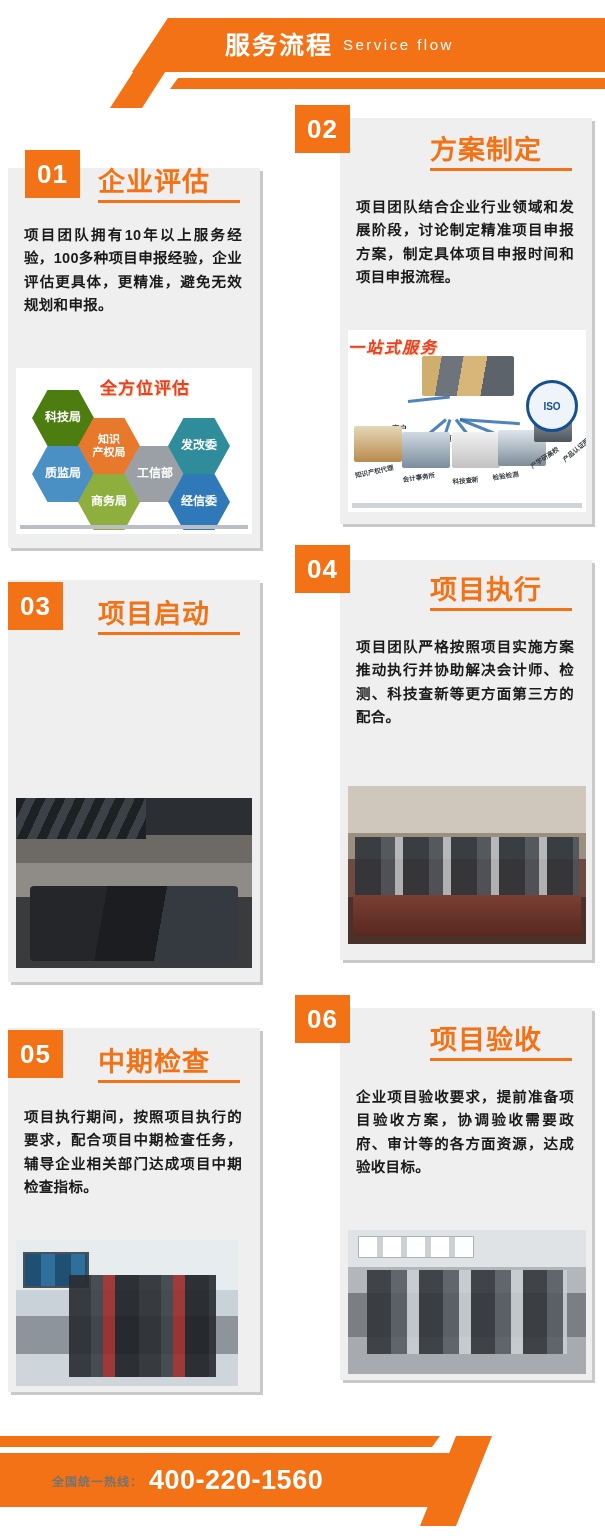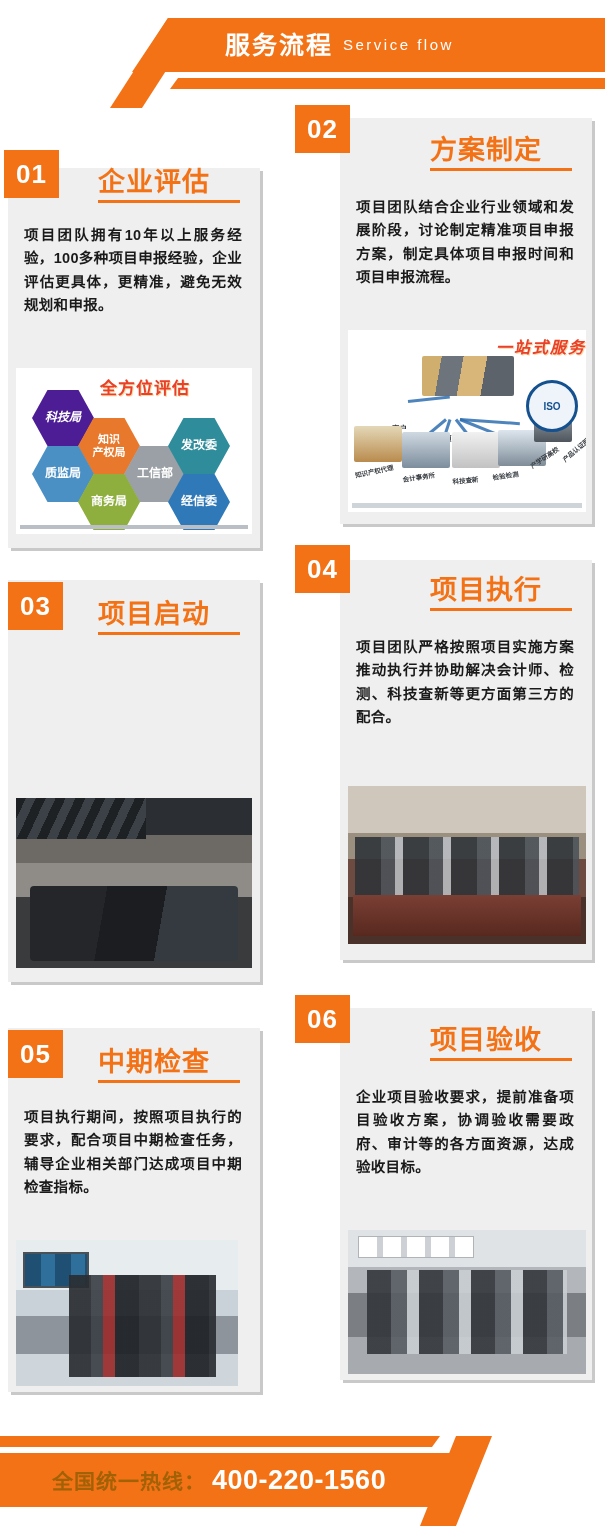--- a/index.html
+++ b/index.html
@@ -117,21 +117,21 @@
     position:absolute;width:62px;height:56px;
     clip-path:polygon(25% 0%,75% 0%,100% 50%,75% 100%,25% 100%,0% 50%);
     display:flex;align-items:center;justify-content:center;
     color:#fff;font-size:12px;font-weight:bold;line-height:1.15;text-align:center;
   }
   .hexwrap .baseline{position:absolute;left:4px;right:4px;bottom:5px;height:4px;background:#b9bfc4;}
 
   
   .onestop{position:absolute;background:#ffffff;overflow:hidden;}
   .onestop .os-title{
-    position:absolute;left:0;right:0;top:4px;text-align:right;
+    position:absolute;left:0;right:0;top:4px;text-align:left;
     font-size:16px;font-weight:bold;font-style:italic;color:#E8402A;letter-spacing:2px;
     text-shadow:1px 1px 0 #ffd6a5;
   }
   .os-photo{
     position:absolute;left:74px;top:26px;width:92px;height:40px;
     background:linear-gradient(100deg,#cfae6e 0 20%,#6e747c 20% 42%,#d8b679 42% 66%,#5d636b 66% 100%);
     border-radius:2px;
   }
   .os-node{
     position:absolute;width:48px;height:36px;border-radius:2px;
@@ -162,48 +162,48 @@
     position:absolute;left:0;top:25px;width:605px;height:54px;background:#F47216;
     clip-path:polygon(0 0, 470px 0, 436px 54px, 0 54px);
   }
   .ftr-wedge{
     position:absolute;left:420px;top:8px;width:110px;height:90px;background:#F47216;
     clip-path:polygon(36px 0, 72px 0, 36px 90px, 0 90px);
   }
   .ftr-inner{
     position:absolute;left:52px;top:25px;height:54px;display:flex;align-items:center;gap:6px;
   }
-  .ftr-label{color:#a16207;font-size:21px;font-weight:bold;letter-spacing:1px;}
+  .ftr-label{color:#737373;font-size:12px;font-weight:bold;letter-spacing:1px;}
   .ftr-phone{color:#ffffff;font-size:27px;font-weight:bold;letter-spacing:0.5px;}
 </style>
 </head>
 <body>
 
 <div class="page">
 
   <div class="header">
     <div class="hdr-wedge"></div>
     <div class="hdr-band"></div>
     <div class="hdr-stripe"></div>
     <div class="hdr-titles">
       <span class="hdr-zh">服务流程</span>
       <span class="hdr-en">Service flow</span>
     </div>
   </div>
 
   <div class="card" style="left:8px;top:168px;width:252px;height:380px;">
   </div>
-  <div class="badge" style="left:4px;top:150px;">01</div>
+  <div class="badge" style="left:25px;top:150px;">01</div>
   <div class="card-title" style="left:98px;top:160px;">企业评估</div>
   <div class="title-rule" style="left:98px;top:200px;width:142px;"></div>
   <div class="card-body" style="left:24px;top:224px;width:218px;">项目团队拥有10年以上服务经验，100多种项目申报经验，企业评估更具体，更精准，避免无效规划和申报。</div>
 
   <div class="hexwrap" style="left:16px;top:368px;width:236px;height:166px;">
     <div class="hx-title" style="left:84px;top:6px;">全方位评估</div>
-    <div class="hex" style="left:16px;top:22px;background:#4c1d95;font-style:italic;">
+    <div class="hex" style="left:16px;top:22px;background:#4d7c0f;">
       <span>科技局</span>
     </div>
     <div class="hex" style="left:62px;top:50px;background:#E8782B;font-size:11px;white-space:pre-line;">
       <span>知识
 产权局</span>
     </div>
     <div class="hex" style="left:16px;top:78px;background:#4A90C4;">
       <span>质监局</span>
     </div>
     <div class="hex" style="left:108px;top:78px;background:#9aa0a5;">

